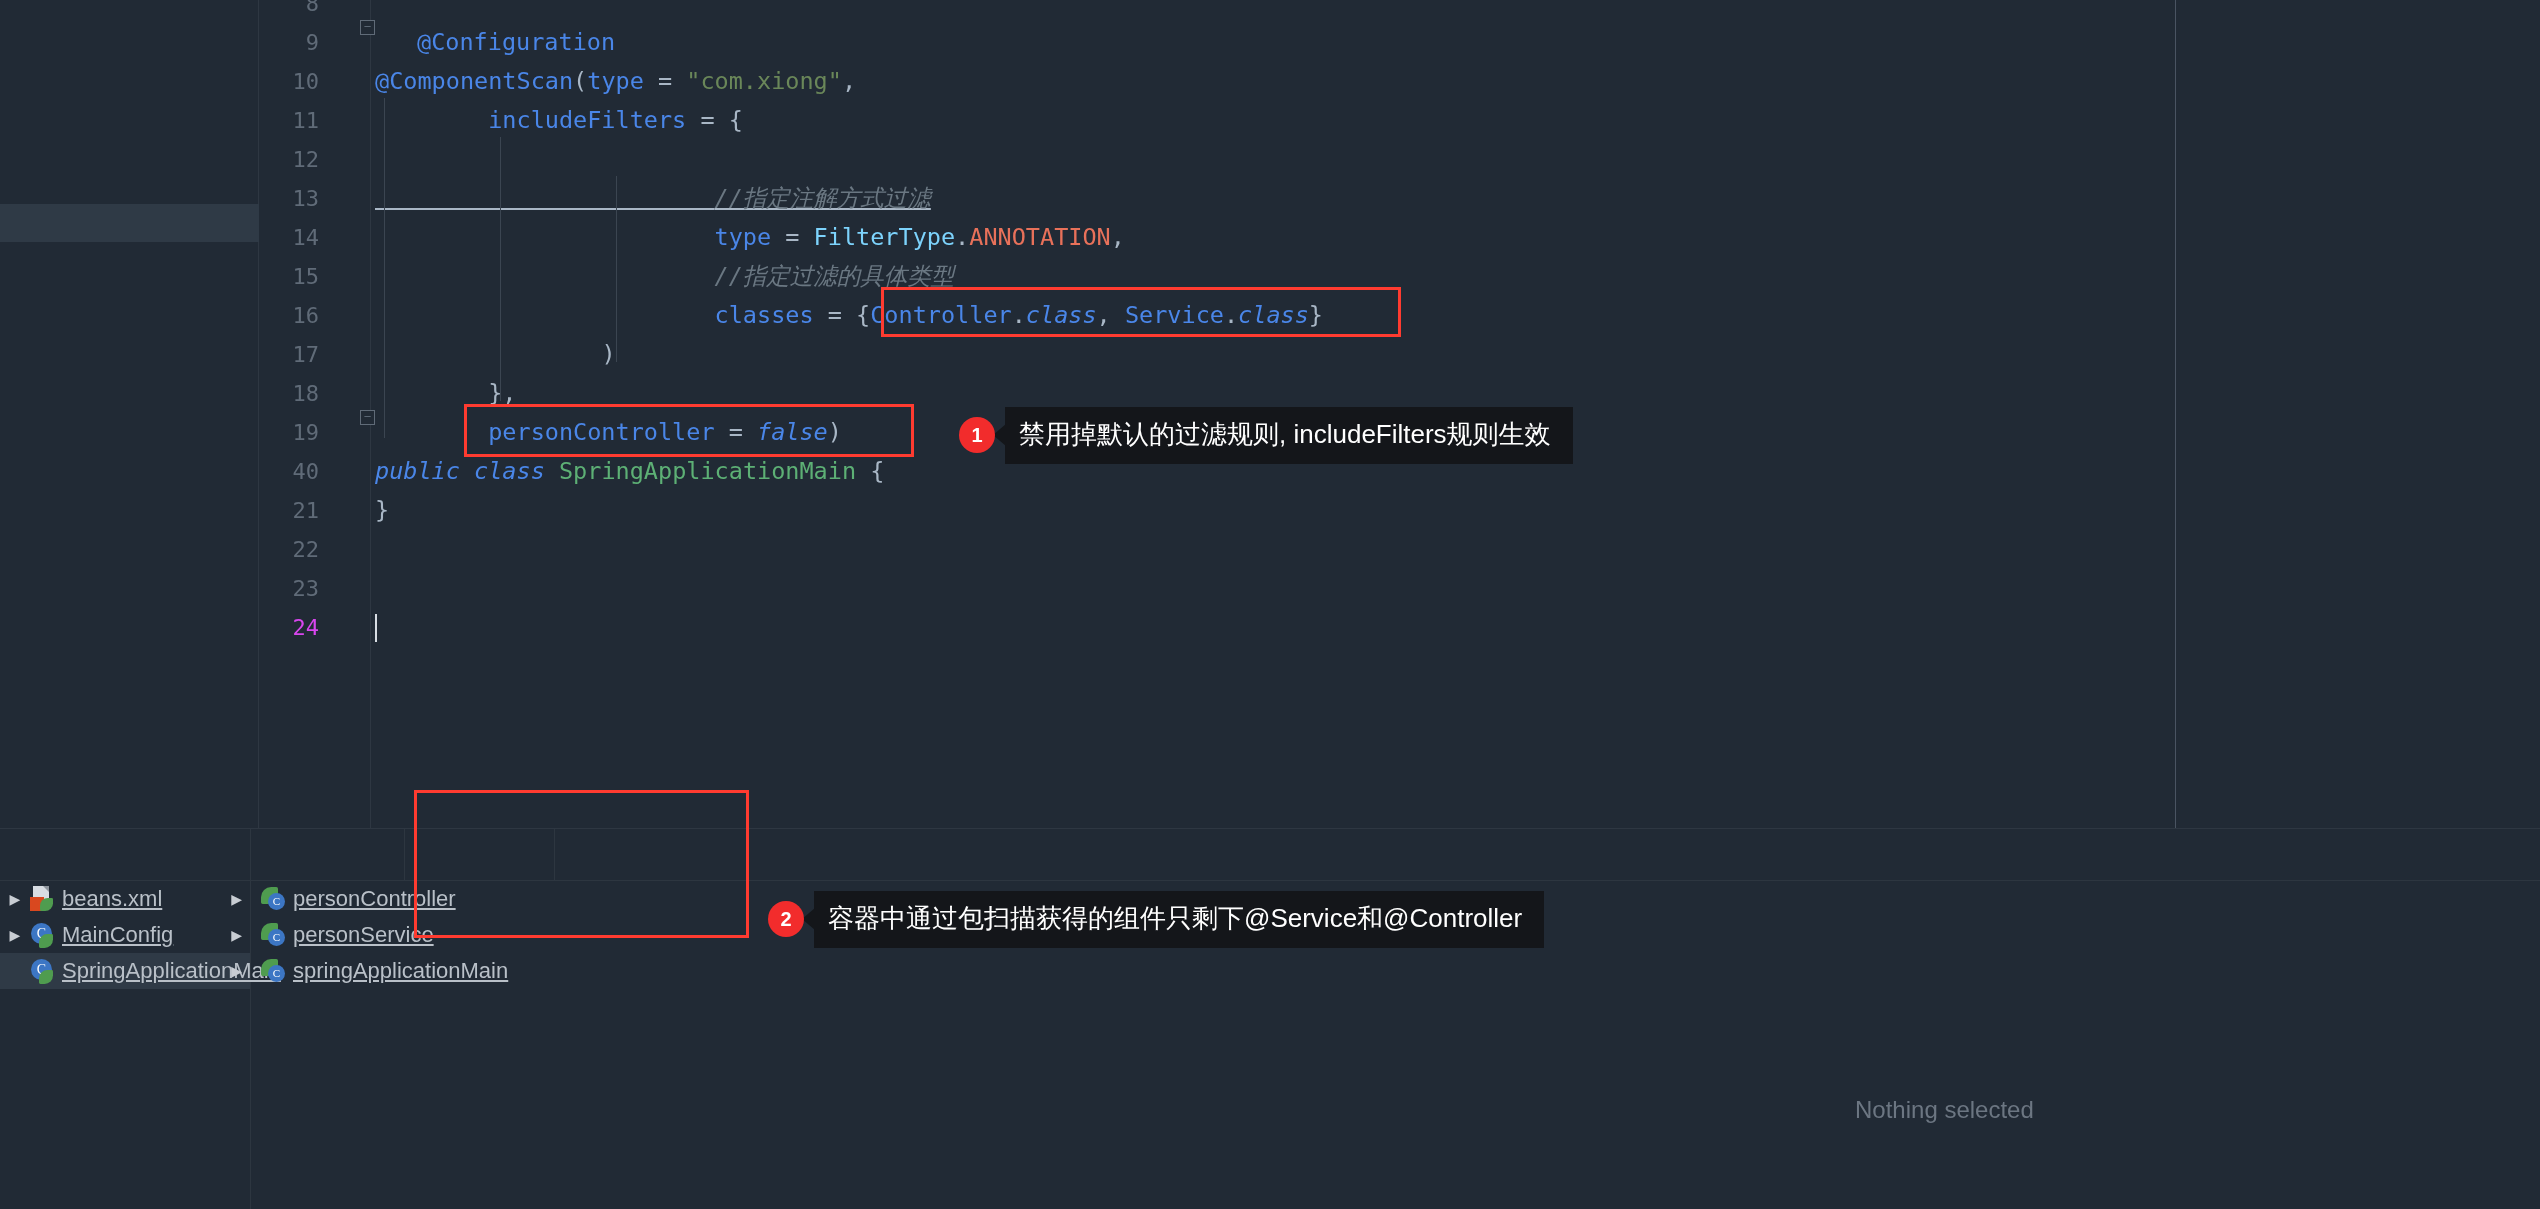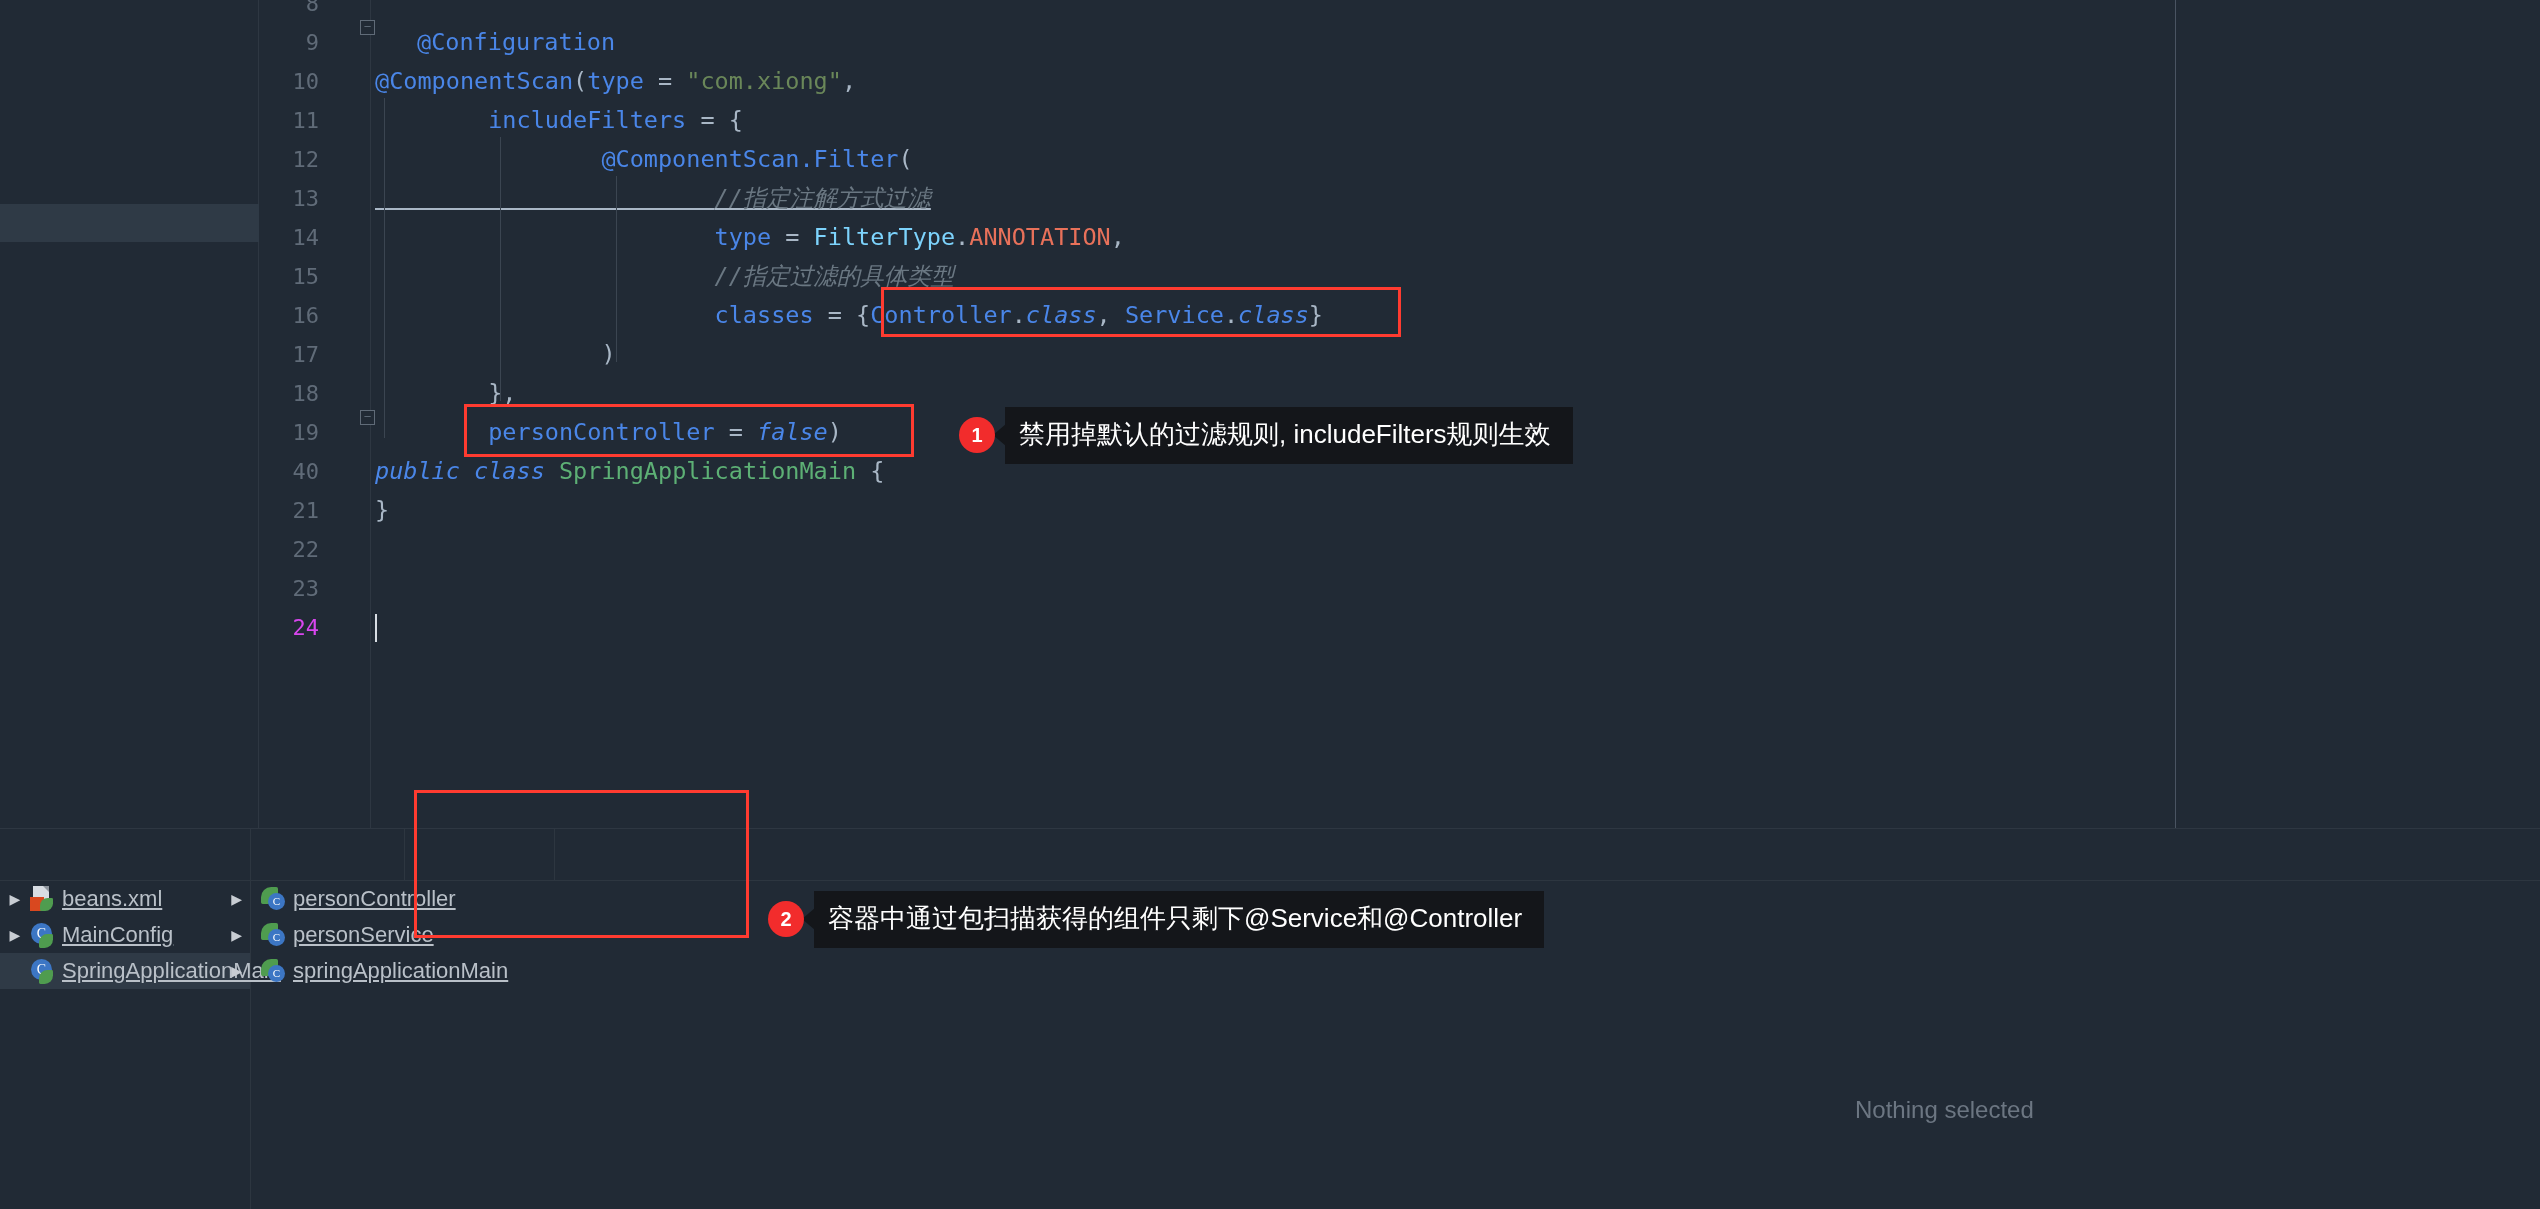--- a/index.html
+++ b/index.html
@@ -382,21 +382,20 @@
       <div class="lnum" style="top: 569px;">23</div>
       <div class="lnum active" style="top: 608px;">24</div>
     </div>
   <div id="fold-col"></div>
 
   <div id="code-surface">
       <div class="code-line" style="top: -16px;"><span class="txt"></span></div>
       <div class="code-line" style="top: 23px; margin-left: 42px;"><span class="txt"><span class="k-ann">@Configuration</span></span></div>
       <div class="code-line" style="top: 62px;"><span class="txt"><span class="k-ann">@ComponentScan</span><span class="k-plain">(</span><span class="k-ann">type</span><span class="k-plain"> = </span><span class="k-str">"com.xiong"</span><span class="k-plain">,</span></span></div>
       <div class="code-line" style="top: 101px;"><span class="txt"><span class="k-plain">        </span><span class="k-ann">includeFilters</span><span class="k-plain"> = {</span></span></div>
-      <div class="code-line" style="top: 140px;"><span class="txt"><span class="k-plain">                </span><span class="k-ann">@ComponentScan.Filter</span><span class="k-plain">(</span></span></div>
       <div class="code-line" style="top: 179px; text-decoration: underline;"><span class="txt"><span class="k-plain">                        </span><span class="k-cmt">//指定注解方式过滤</span></span></div>
       <div class="code-line" style="top: 218px;"><span class="txt"><span class="k-plain">                        </span><span class="k-ann">type</span><span class="k-plain"> = </span><span class="k-type">FilterType</span><span class="k-plain">.</span><span class="k-const">ANNOTATION</span><span class="k-plain">,</span></span></div>
       <div class="code-line" style="top: 257px;"><span class="txt"><span class="k-plain">                        </span><span class="k-cmt">//指定过滤的具体类型</span></span></div>
       <div class="code-line" style="top: 296px;"><span class="txt"><span class="k-plain">                        </span><span class="k-ann">classes</span><span class="k-plain"> = </span><span class="k-plain">{</span><span class="k-ann">Controller</span><span class="k-plain">.</span><span class="k-ital">class</span><span class="k-plain">, </span><span class="k-ann">Service</span><span class="k-plain">.</span><span class="k-ital">class</span><span class="k-plain">}</span></span></div>
       <div class="code-line" style="top: 335px;"><span class="txt"><span class="k-plain">                </span><span class="k-plain">)</span></span></div>
       <div class="code-line" style="top: 374px;"><span class="txt"><span class="k-plain">        </span><span class="k-plain">},</span></span></div>
       <div class="code-line" style="top: 413px;"><span class="txt"><span class="k-plain">        </span><span class="k-ann">personController</span><span class="k-plain"> = </span><span class="k-ital">false</span><span class="k-plain">)</span></span></div>
       <div class="code-line" style="top: 452px;"><span class="txt"><span class="k-kw">public</span><span class="k-plain"> </span><span class="k-kw">class</span><span class="k-plain"> </span><span class="k-cls">SpringApplicationMain</span><span class="k-plain"> {</span></span></div>
       <div class="code-line" style="top: 491px;"><span class="txt"><span class="k-plain">}</span></span></div>
       <div class="code-line" style="top: 530px;"><span class="txt"></span></div>

